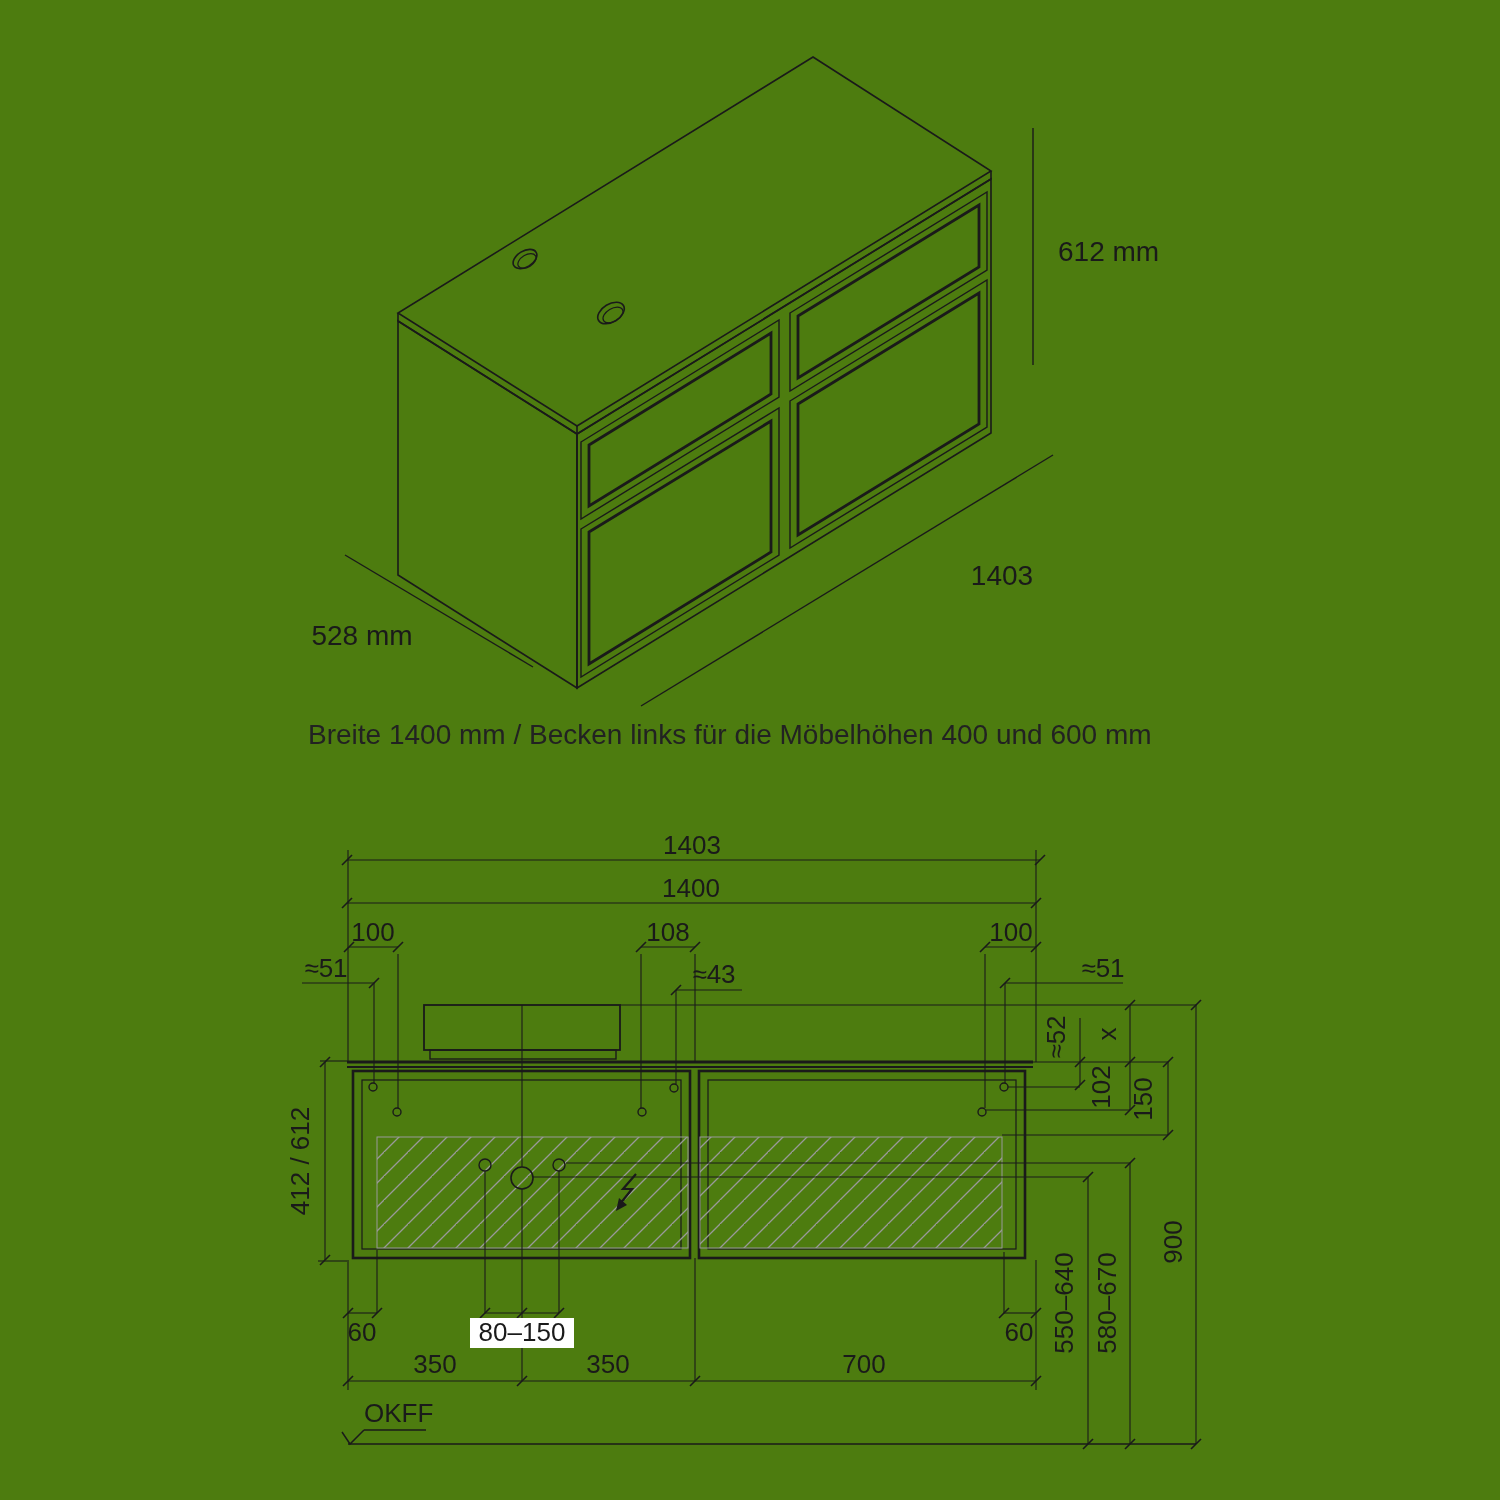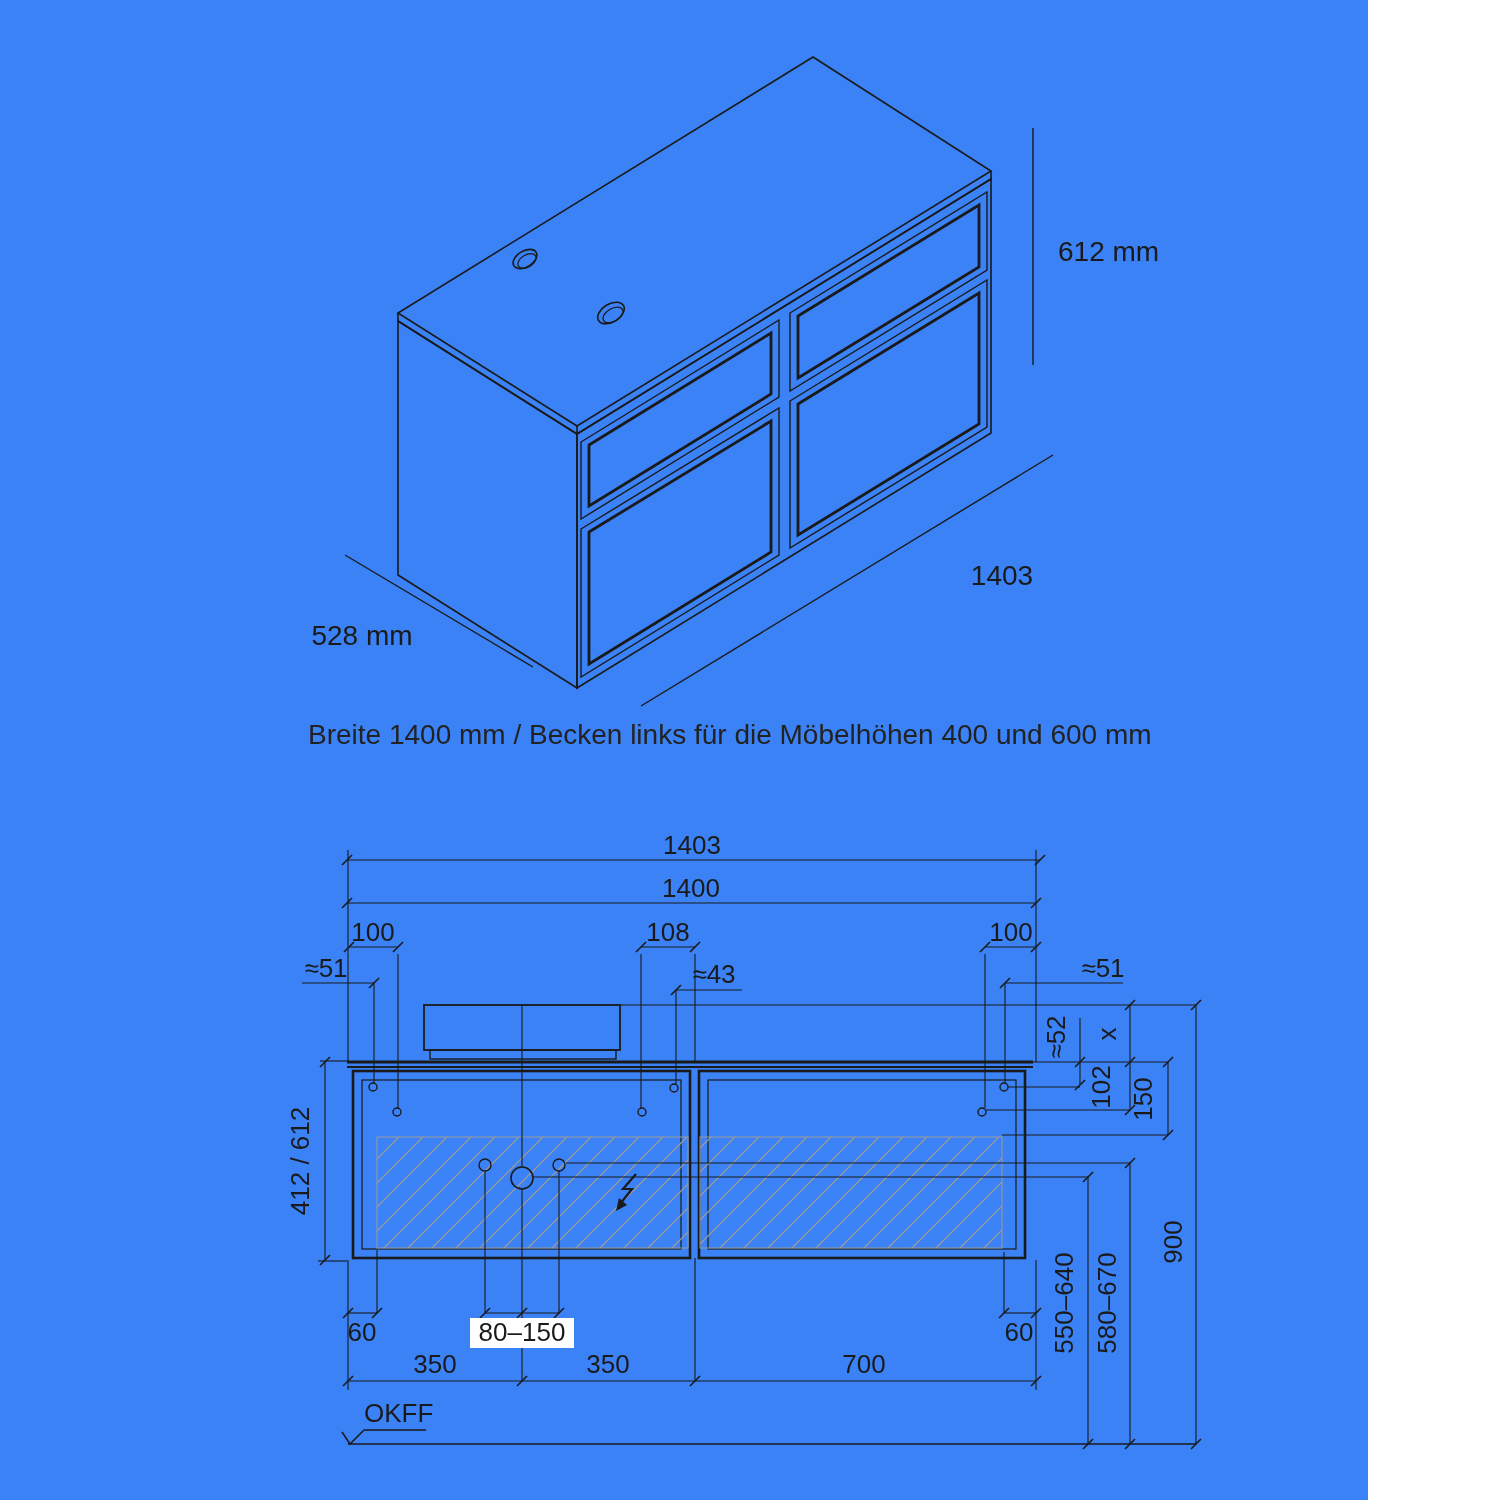--- a/index.html
+++ b/index.html
@@ -1,16 +1,16 @@
 <!DOCTYPE html>
 <html><head>
 <meta charset="utf-8">
 <style>
   html,body{margin:0;padding:0;background:#ffffff;}
-  .stage{position:relative;width:1368px;height:1500px;background:#3b82f6;overflow:hidden;}
+  .stage{position:relative;width:1500px;height:1500px;background:#4d7c0f;overflow:hidden;}
   svg{position:absolute;left:0;top:0;}
   .ln{stroke:#1a1a1a;fill:none;}
   .dim{font-family:"Liberation Sans",sans-serif;font-size:26px;fill:#1a1a1a;}
   .dim-lg{font-family:"Liberation Sans",sans-serif;font-size:28px;fill:#1a1a1a;}
   .caption{font-family:"Liberation Sans",sans-serif;font-size:28px;fill:#222222;}
 </style>
 </head>
 <body>
 
 <div class="stage">

